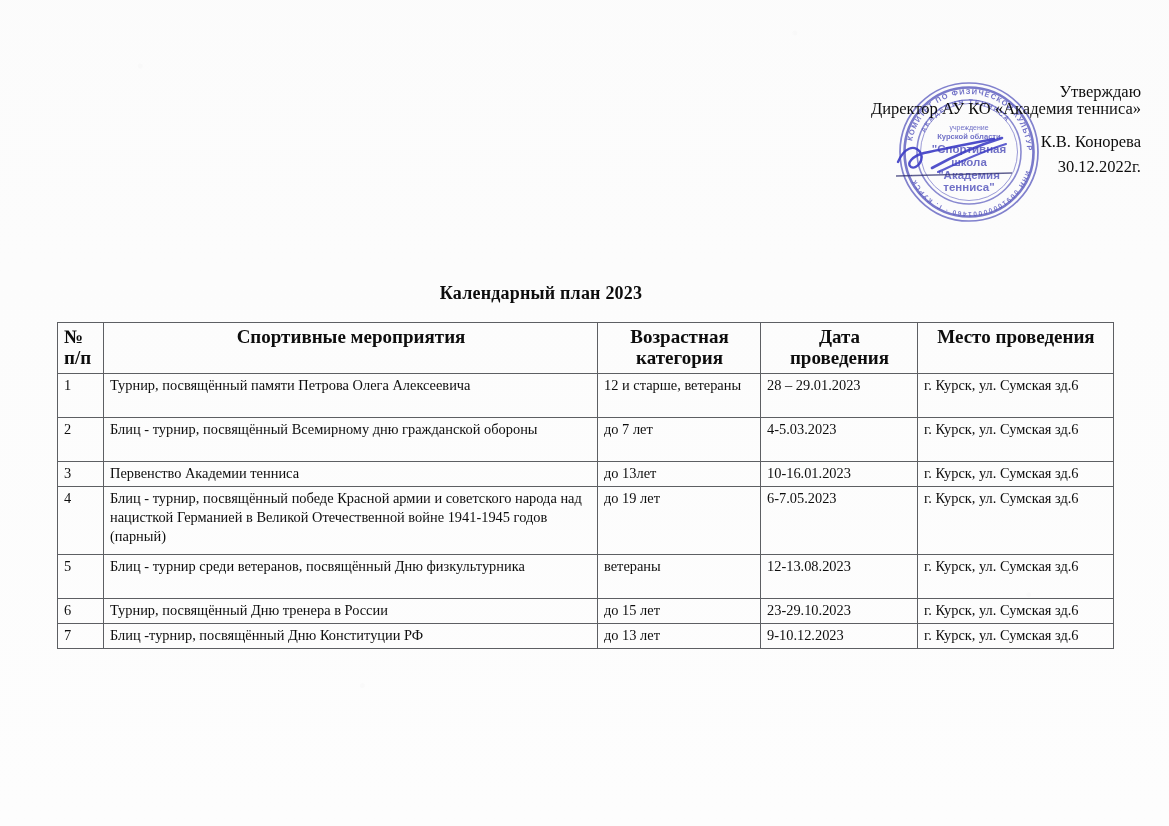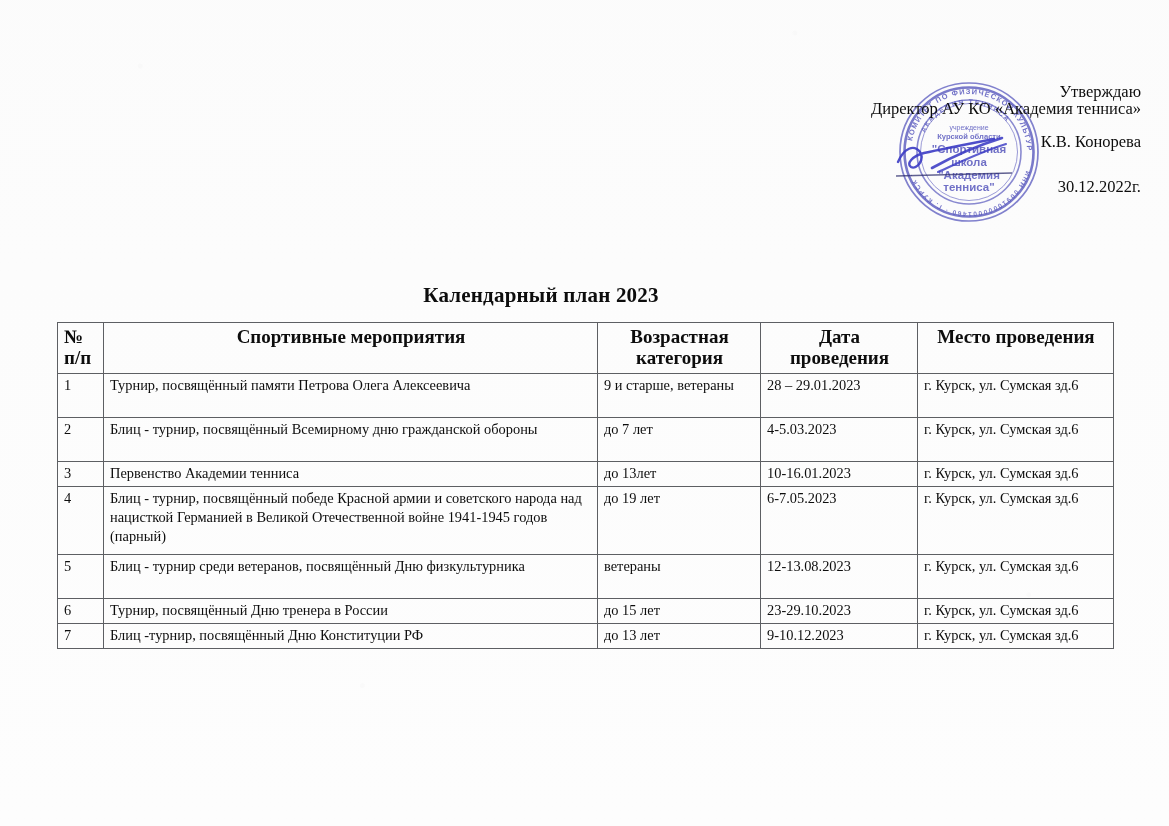--- a/index.html
+++ b/index.html
@@ -45,21 +45,21 @@
     line-height: 1.0;
     z-index: 4;
   }
   .approval .line {
     white-space: nowrap;
   }
   .approval .line-director {
     margin-bottom: 17px;
   }
   .approval .line-name {
-    margin-bottom: 28px;
+    margin-bottom: 8px;
   }
   .approval .line-date {
     margin-bottom: 0;
   }
 
   
   .stamp {
     position: absolute;
     left: 893px;
     top: 76px;
@@ -78,21 +78,21 @@
     pointer-events: none;
   }
 
   
   .doc-title {
     position: absolute;
     top: 283px;
     left: 0;
     width: 1082px;
     text-align: center;
-    font-size: 21px;
+    font-size: 18px;
     font-weight: bold;
     letter-spacing: 0.2px;
   }
 
   
   .table-wrap {
     position: absolute;
     left: 57px;
     top: 322px;
     width: 1056px;
@@ -212,21 +212,21 @@
             <div>Дата</div>
             <div>проведения</div>
           </th>
           <th>Место проведения</th>
         </tr>
       </thead>
       <tbody>
         <tr data-rowheight="tall2">
           <td class="c-num">1</td>
           <td class="c-event">Турнир, посвящённый памяти Петрова Олега Алексеевича</td>
-          <td class="c-age">9 и старше, ветераны</td>
+          <td class="c-age">12 и старше, ветераны</td>
           <td class="c-date nowrap">28 – 29.01.2023</td>
           <td class="c-place nowrap">г. Курск, ул. Сумская зд.6</td>
         </tr>
         <tr data-rowheight="tall2">
           <td class="c-num">2</td>
           <td class="c-event">Блиц - турнир, посвящённый Всемирному дню гражданской обороны</td>
           <td class="c-age">до 7 лет</td>
           <td class="c-date nowrap">4-5.03.2023</td>
           <td class="c-place nowrap">г. Курск, ул. Сумская зд.6</td>
         </tr>

